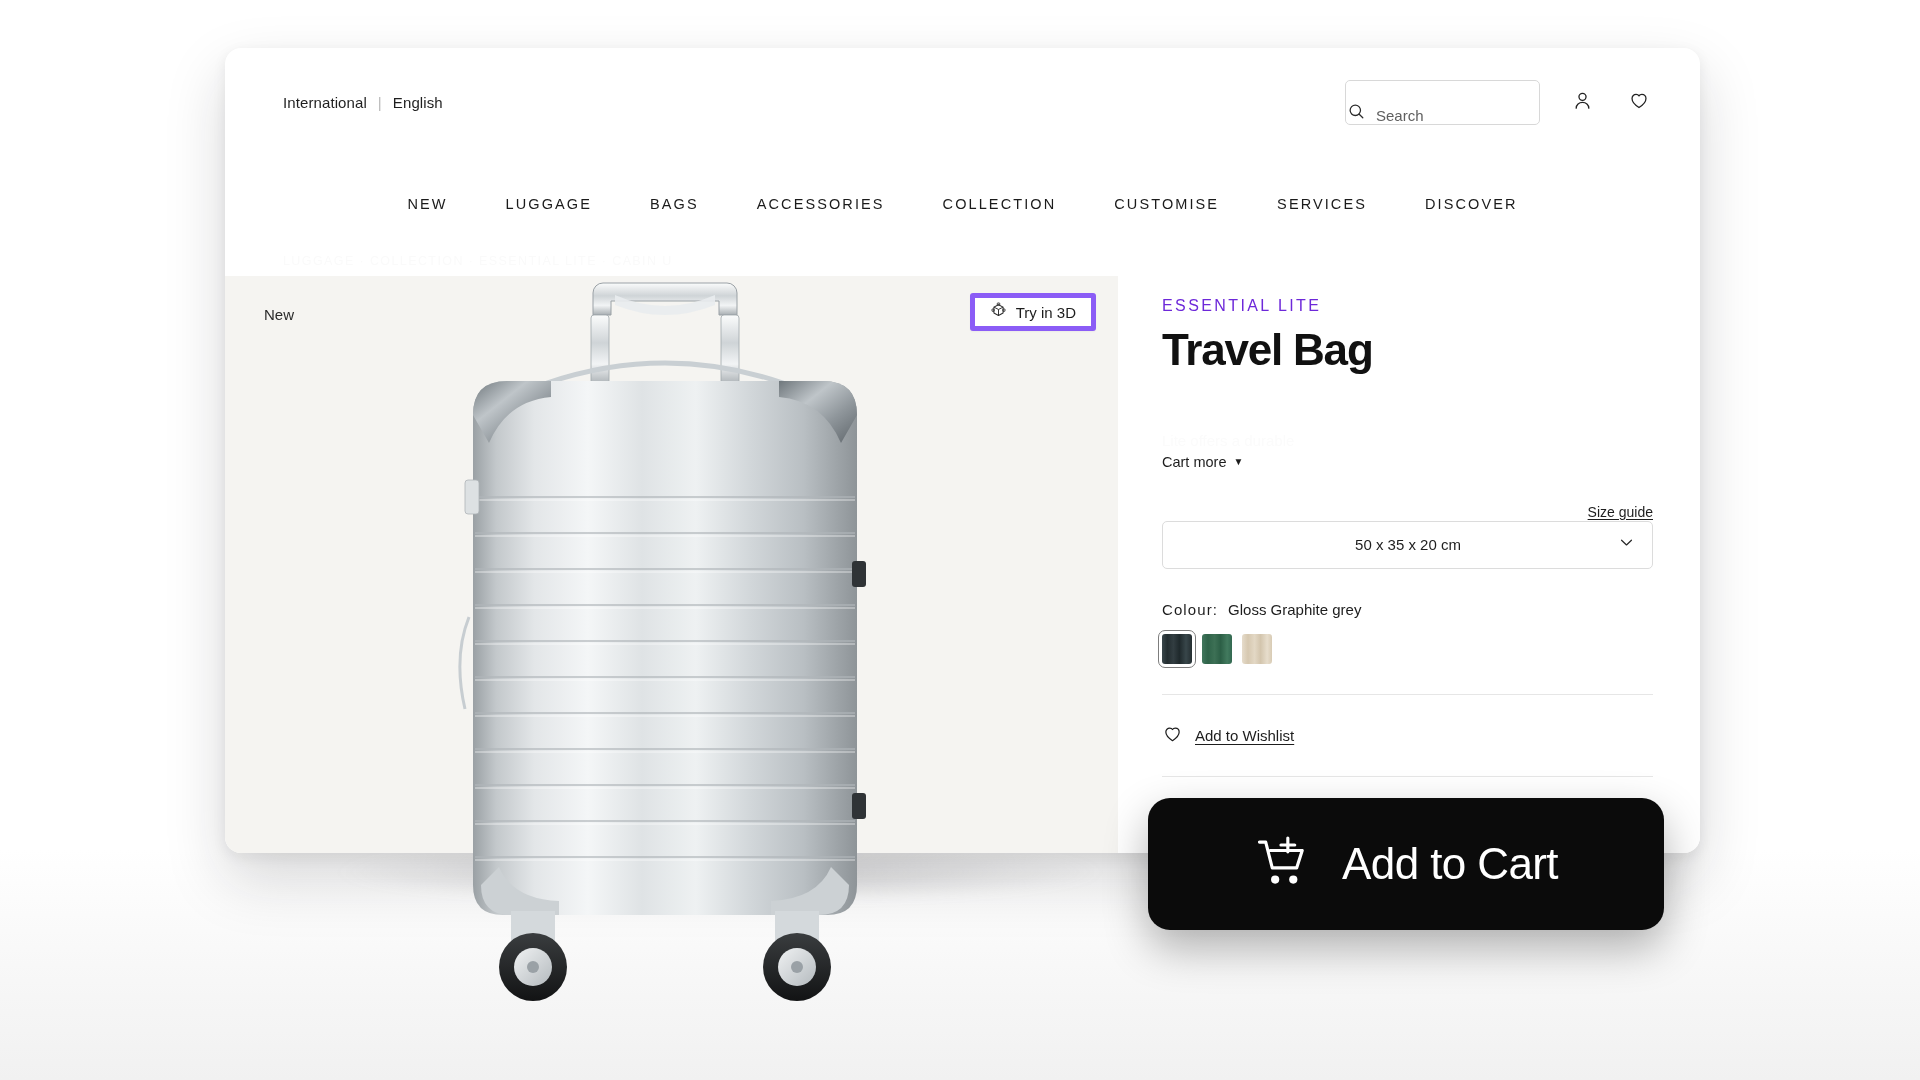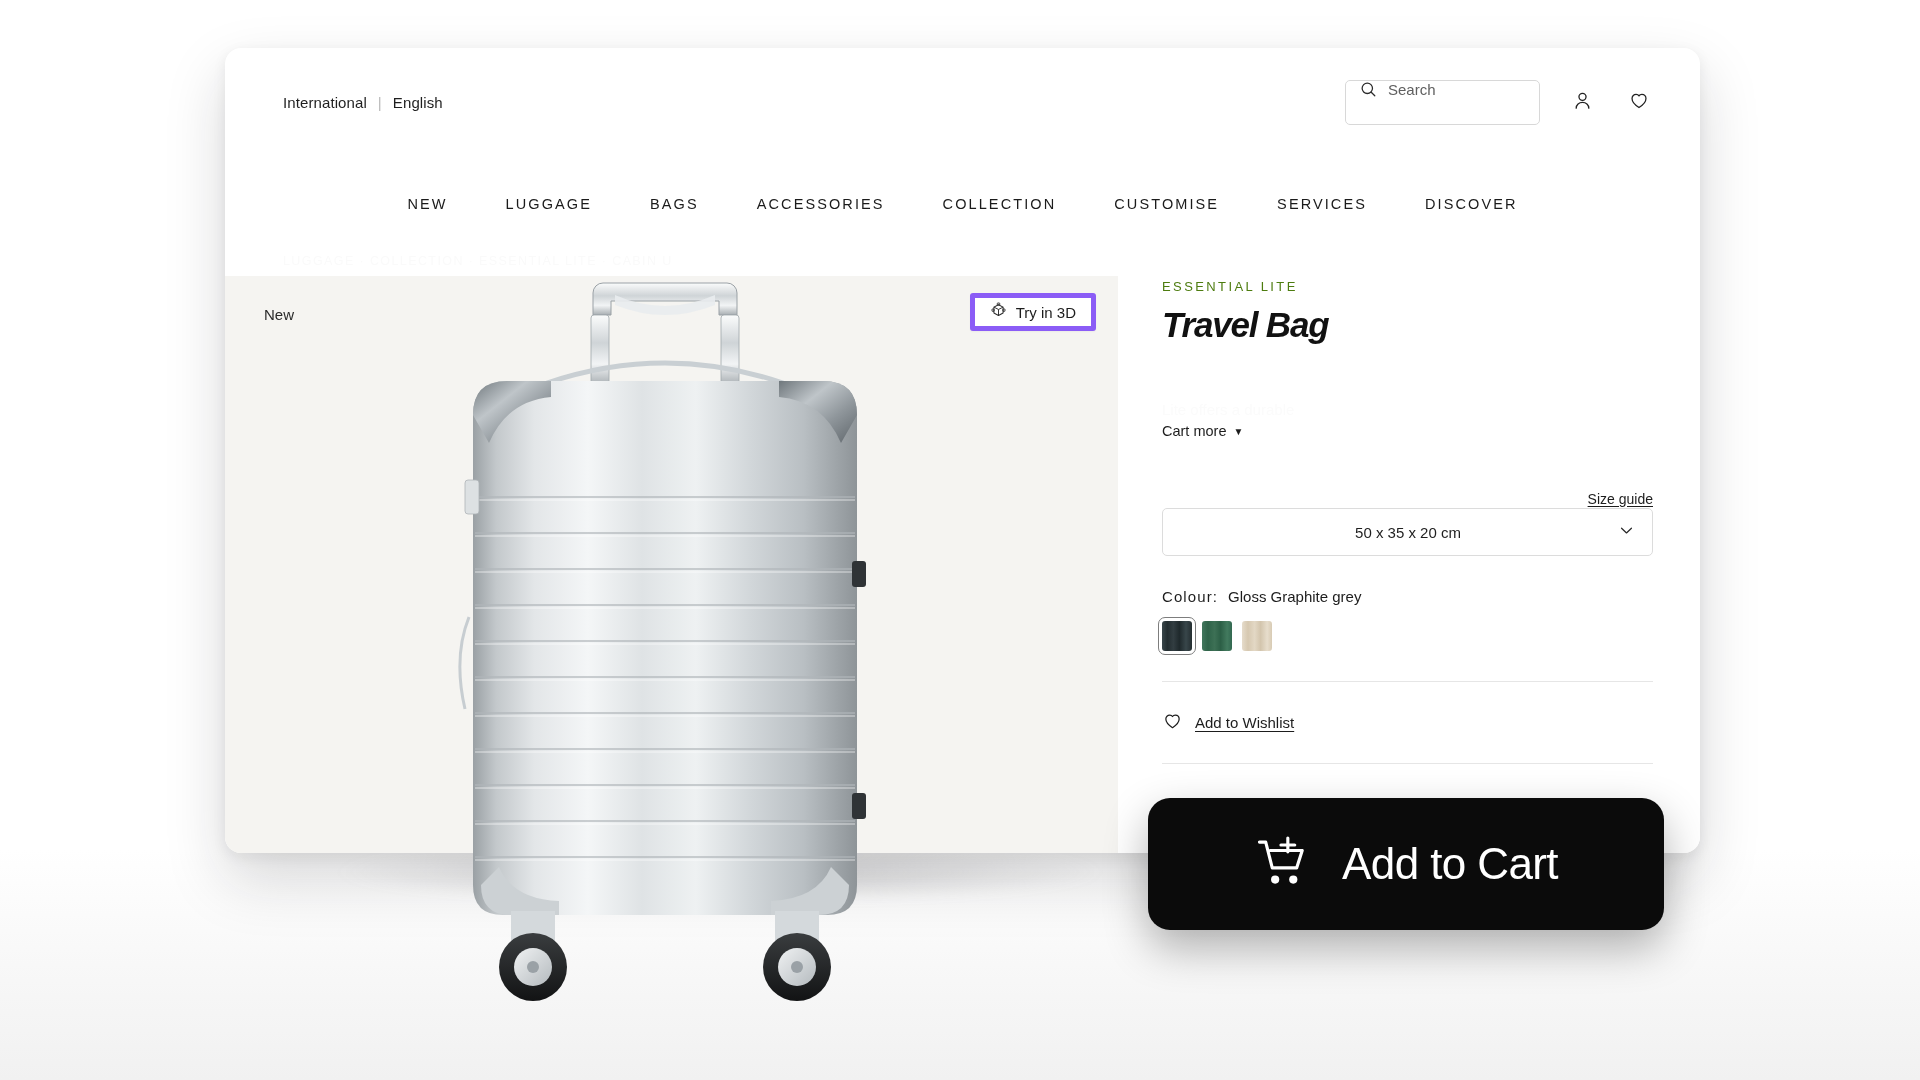--- a/index.html
+++ b/index.html
@@ -79,23 +79,23 @@
     align-items: center;
     gap: 27px;
   }
 
   .search-box {
     width: 195px;
     height: 45px;
     border: 1px solid #d8d8d8;
     border-radius: 5px;
     display: flex;
-    align-items: flex-start;
+    align-items: flex-end;
     gap: 11px;
-    padding: 0 14px;
+    padding: 0 2px;
     background: #fff;
   }
   .search-box input {
     border: none;
     outline: none;
     font-family: "Liberation Sans", sans-serif;
     font-size: 15px;
     color: #313131;
     width: 100%;
     background: transparent;
@@ -181,53 +181,52 @@
   }
 
   
   .details {
     flex: 1;
     padding: 0 47px 0 44px;
     position: relative;
     background: #fff;
   }
   .eyebrow {
-    margin-top: 3px;
-    font-size: 13px;
+    margin-top: 21px;
+    font-size: 16px;
     letter-spacing: 2.4px;
-    color: #4d7c0f;
+    color: #6d28d9;
   }
   .product-title {
     margin-top: 12px;
-    font-size: 35px;
+    font-size: 44px;
     line-height: 1.06;
     font-weight: 700;
     letter-spacing: -1.2px;
     color: #111111;
-    font-style: italic;
   }
   .desc-faint {
     margin-top: 58px;
     font-size: 15px;
     color: #fbfbfb;
     white-space: nowrap;
   }
   .read-more {
     margin-top: 5px;
     font-size: 14.5px;
     color: #1d1d1d;
     cursor: pointer;
     display: inline-flex;
     align-items: center;
     gap: 7px;
   }
   .caret { font-size: 10px; color: #1d1d1d; }
 
   .size-guide-row {
-    margin-top: 51px;
+    margin-top: 33px;
     display: flex;
     justify-content: flex-end;
   }
   .size-guide {
     font-size: 14px;
     color: #1d1d1d;
     text-decoration: underline;
     text-underline-offset: 2px;
     cursor: pointer;
   }

